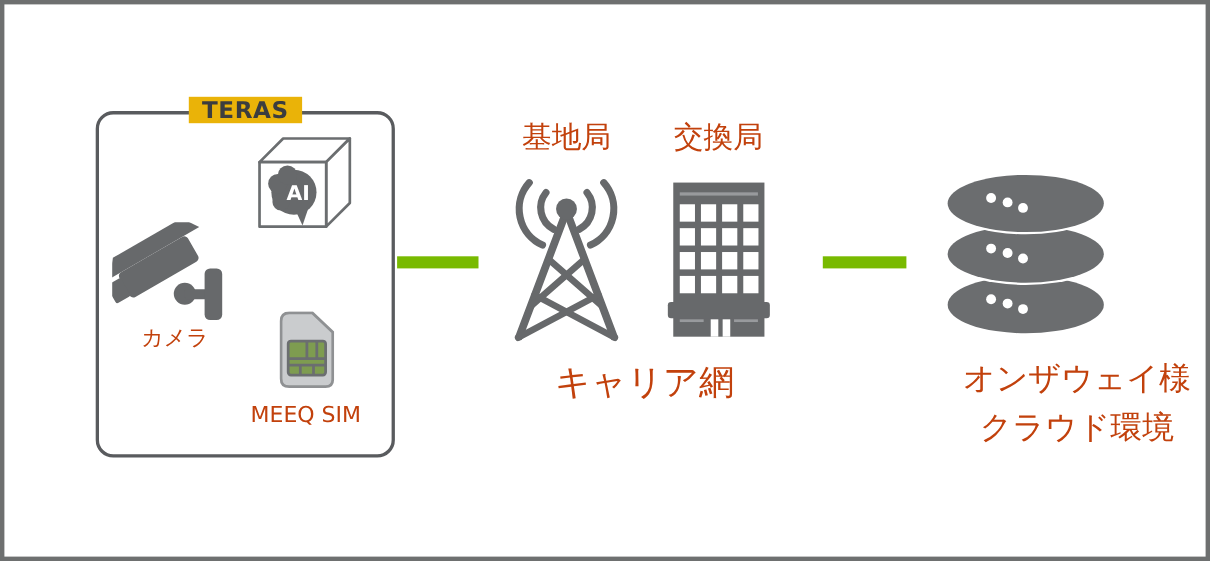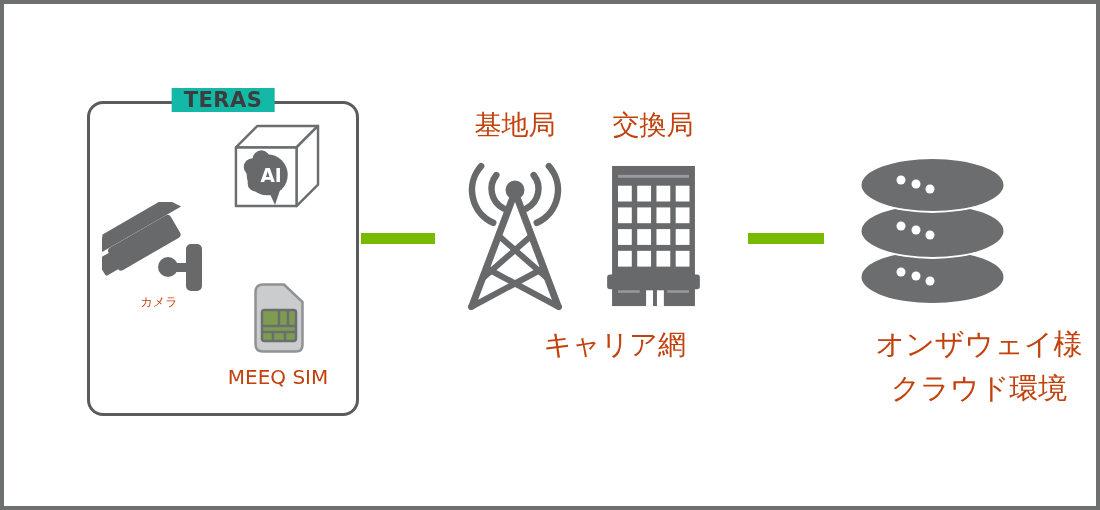--- a/index.html
+++ b/index.html
@@ -11,37 +11,37 @@
   .abs { position:absolute; }
   .lbl { font-weight:normal; text-align:center; color:#c2410c; }
 
   
   .teras-box {
     position:absolute; left:83px; top:97px; width:272px; height:315px;
     border:3px solid #595b5e; border-radius:16px; box-sizing:border-box;
   }
   .teras-legend {
     position:absolute; top:-16px; left:50%; transform:translateX(-50%);
-    background:#14b8a6; padding:0 12px; font-size:21px; font-weight:bold;
+    background:#eab308; padding:0 12px; font-size:21px; font-weight:bold;
     letter-spacing:0.5px; color:#3b3d3f; white-space:nowrap;
   }
 
   .camera-svg   { left:12px;  top:98px;  }
-  .camera-label { left:7px;   top:190px; width:124px; font-size:12px; }
+  .camera-label { left:7px;   top:190px; width:124px; font-size:20px; }
   .aibox-svg    { left:142px; top:18px;  }
   .aibox-label  { left:132px; top:102px; width:110px; font-size:19.5px; line-height:26px; }
   .sim-svg      { left:164px; top:179px; }
   .sim-label    { left:128px; top:261px; width:120px; font-size:20px; }
 
   
   .base-label     { left:450px; top:103px; width:122px; font-size:27px; }
   .exchange-label { left:588px; top:103px; width:122px; font-size:27px; }
   .tower-svg      { left:452px; top:156px; }
   .building-svg   { left:601px; top:160px; }
-  .carrier-label  { left:482px; top:322px; width:200px; font-size:28px;text-align:right; }
+  .carrier-label  { left:482px; top:322px; width:200px; font-size:32px; }
 
   
   .connector { position:absolute; height:11px; }
   .connector-1 { left:357px; top:229px; width:74px; }
   .connector-2 { left:744px; top:229px; width:76px; }
 
   
   .db-svg      { left:856px; top:154px; }
   .cloud-label { left:844px; top:318px; width:262px; font-size:29px; line-height:44px; }
 </style>

